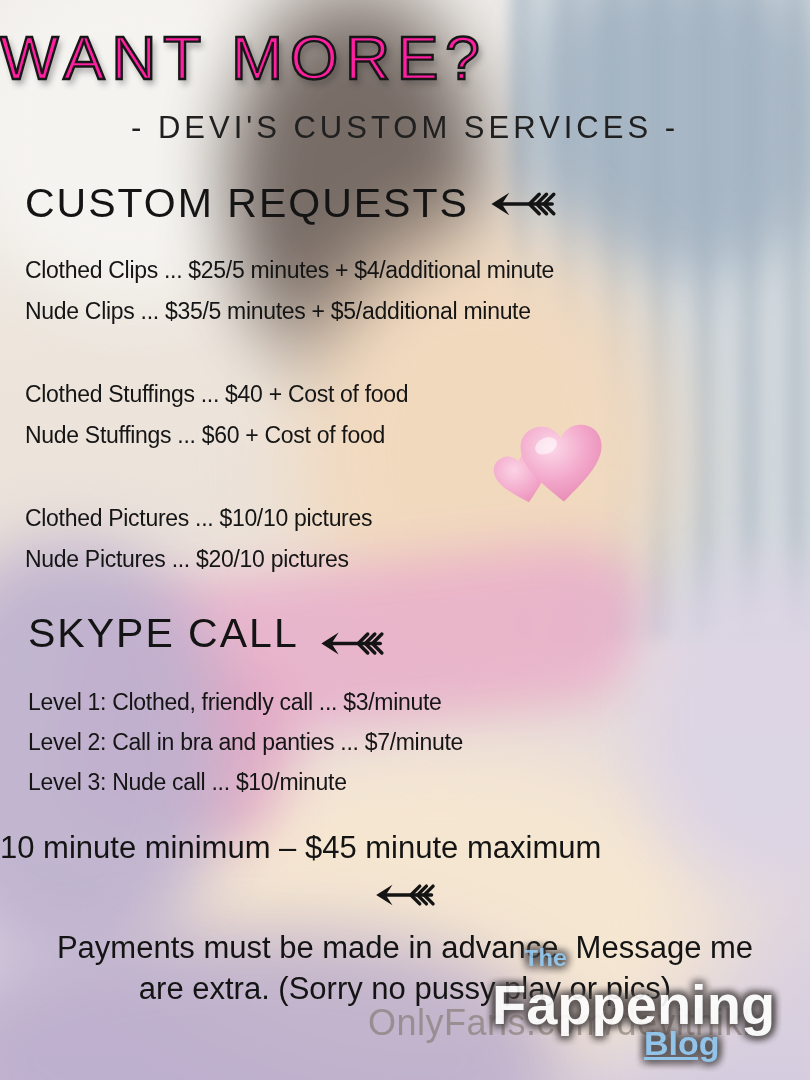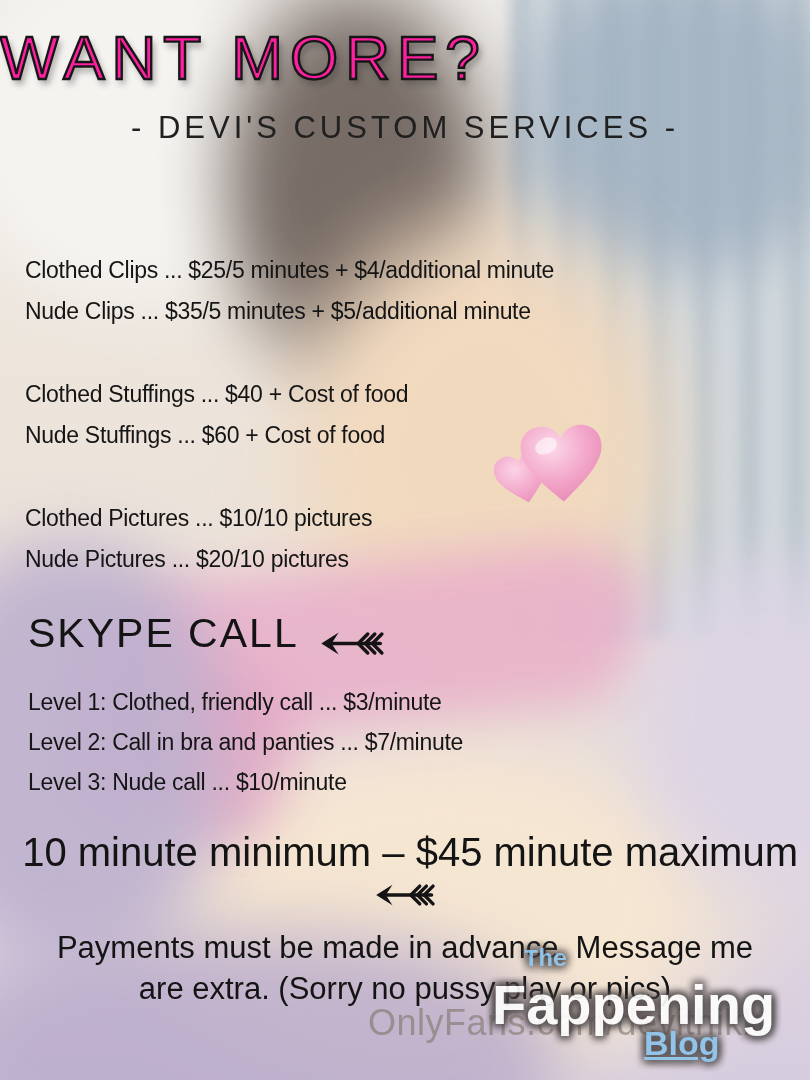--- a/index.html
+++ b/index.html
@@ -40,21 +40,21 @@
     font-size:31px;letter-spacing:4px;color:#202020;}
   .section-heading{position:absolute;display:flex;align-items:center;gap:20px;
     font-size:41px;letter-spacing:2px;color:#141414;}
   .h-custom{left:25px;top:180px;}
   .h-skype{left:28px;top:610px;align-items:flex-end;}
   .price-block{position:absolute;left:25px;font-size:23px;line-height:41px;letter-spacing:-.3px;color:#151515;}
   .b-clips{top:250px;}
   .b-stuffings{top:374px;}
   .b-pictures{top:498px;}
   .b-levels{left:28px;top:682px;line-height:40px;}
-  .limits{position:absolute;top:830px;left:0;right:12px;text-align:right;font-size:40px;color:#141414;}
+  .limits{position:absolute;top:830px;left:0;right:12px;text-align:left;font-size:31px;color:#141414;}
   .arrow-standalone{position:absolute;top:882px;left:0;right:0;display:flex;justify-content:center;}
   .terms{position:absolute;top:927px;left:20px;right:20px;text-align:center;
     font-size:31px;line-height:41px;color:#141414;}
 
   
   .wm-onlyfans{position:absolute;z-index:2;left:368px;top:1002px;
     font-size:36px;letter-spacing:.5px;color:rgba(125,114,104,.58);white-space:nowrap;}
   .wm-brand{position:absolute;z-index:4;font-weight:bold;white-space:nowrap;opacity:.92;
     text-shadow:0 0 9px rgba(75,70,70,.85),3px 3px 7px rgba(75,70,70,.85),
       -3px 3px 7px rgba(75,70,70,.8),3px -3px 7px rgba(75,70,70,.75),-3px -3px 7px rgba(75,70,70,.75);}
@@ -104,20 +104,34 @@
     <ellipse cx="33" cy="24" rx="13" ry="9" fill="rgba(255,255,255,.55)" transform="rotate(-22 33 24)"></ellipse>
   </svg>
 
   <div class="wm-onlyfans">OnlyFans.com/devithikk</div>
 
   <div class="content">
 
     <div class="title">WANT MORE?</div>
     <div class="subtitle">- DEVI'S CUSTOM SERVICES -</div>
 
+    <div class="section-heading h-custom">
+      <span>CUSTOM REQUESTS</span>
+      <span class="arrow-icon">
+        <svg viewBox="0 0 84 34" width="68" height="28">
+          <g stroke="#141414" stroke-width="4.4" stroke-linecap="round" fill="none">
+            <path d="M9 17 H78"></path>
+            <path d="M50 17 L62 5 M50 17 L62 29"></path>
+            <path d="M59 17 L71 5 M59 17 L71 29"></path>
+            <path d="M68 17 L80 5 M68 17 L80 29"></path>
+          </g>
+          <path d="M25 3 L3 17 L25 31 L16 17 Z" fill="#141414"></path>
+        </svg>
+      </span>
+    </div>
 
     <div class="price-block b-clips">
       <div>Clothed Clips ... $25/5 minutes + $4/additional minute</div>
       <div>Nude Clips ... $35/5 minutes + $5/additional minute</div>
     </div>
 
     <div class="price-block b-stuffings">
       <div>Clothed Stuffings ... $40 + Cost of food</div>
       <div>Nude Stuffings ... $60 + Cost of food</div>
     </div>

